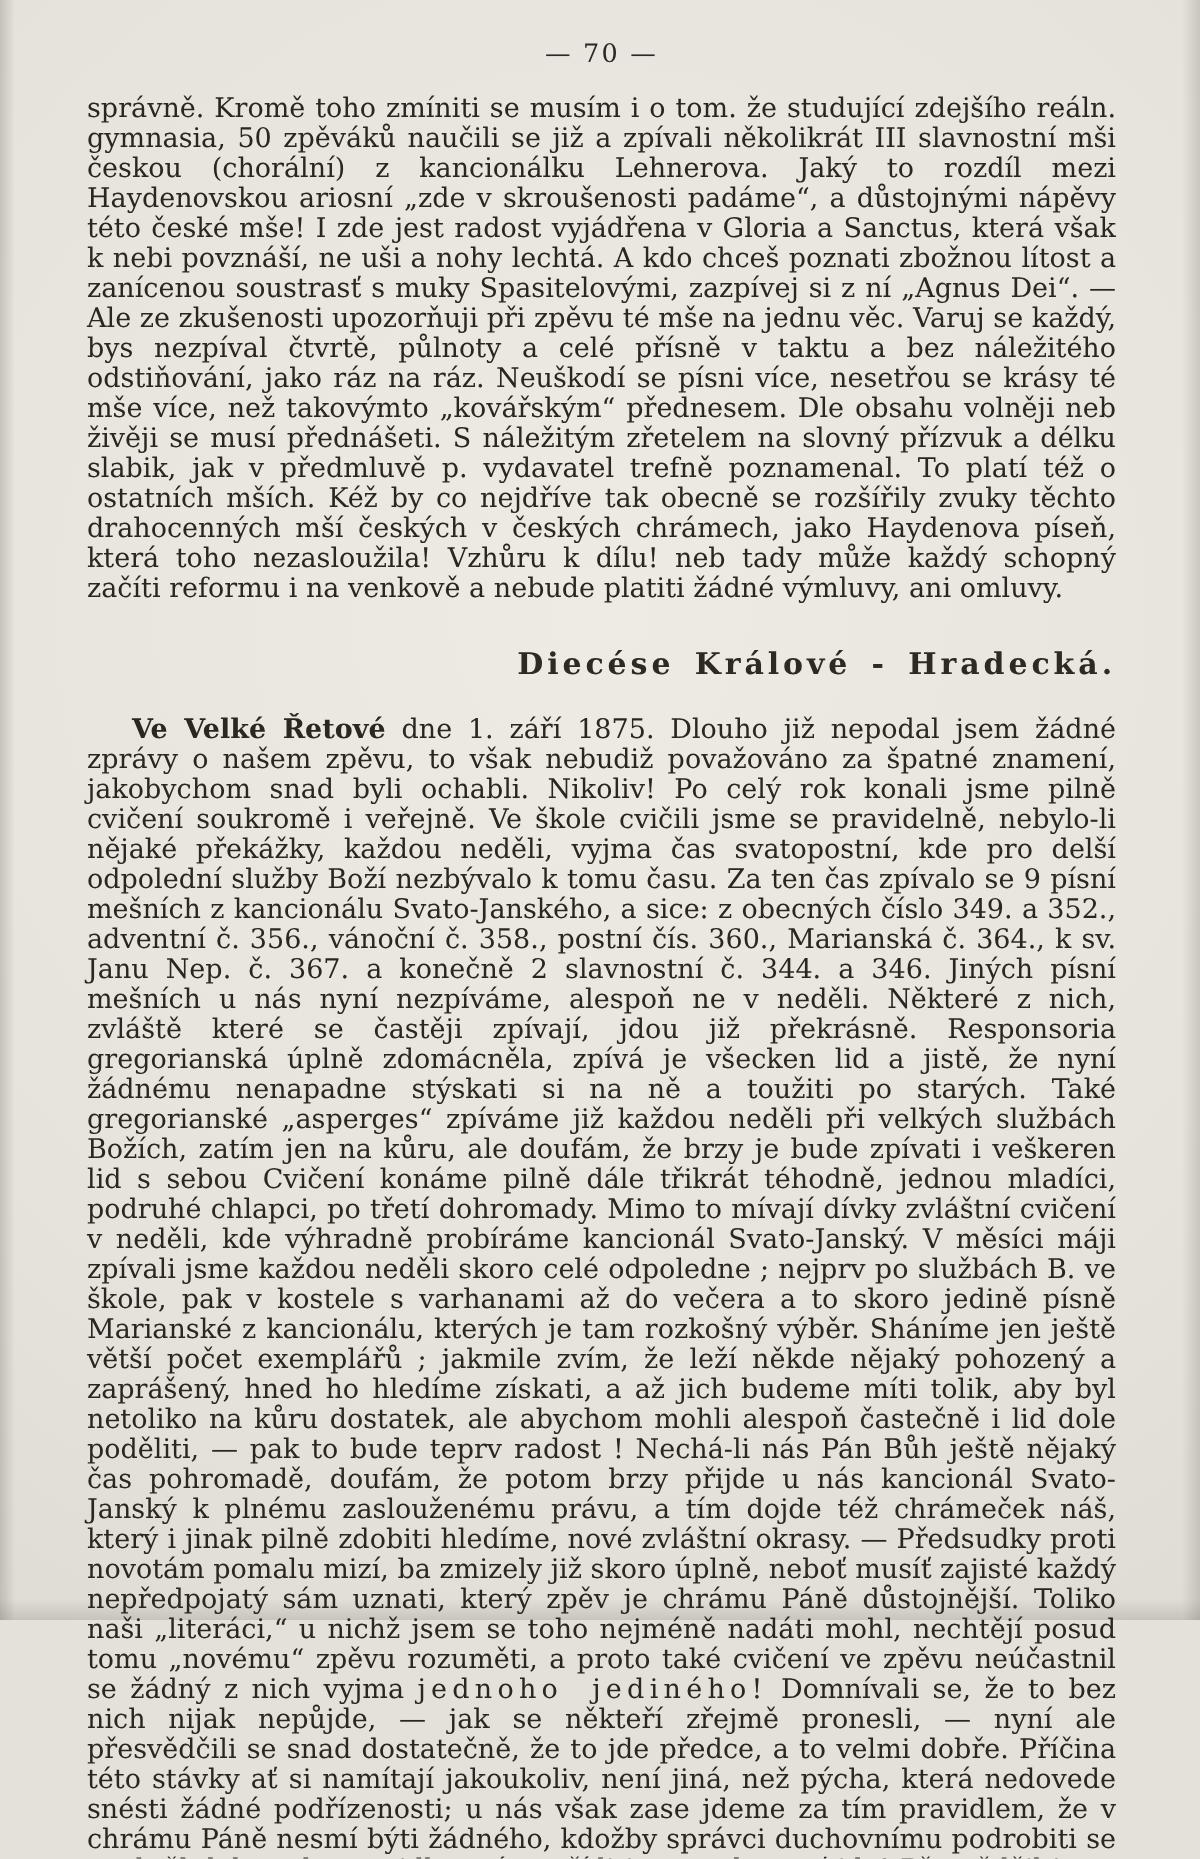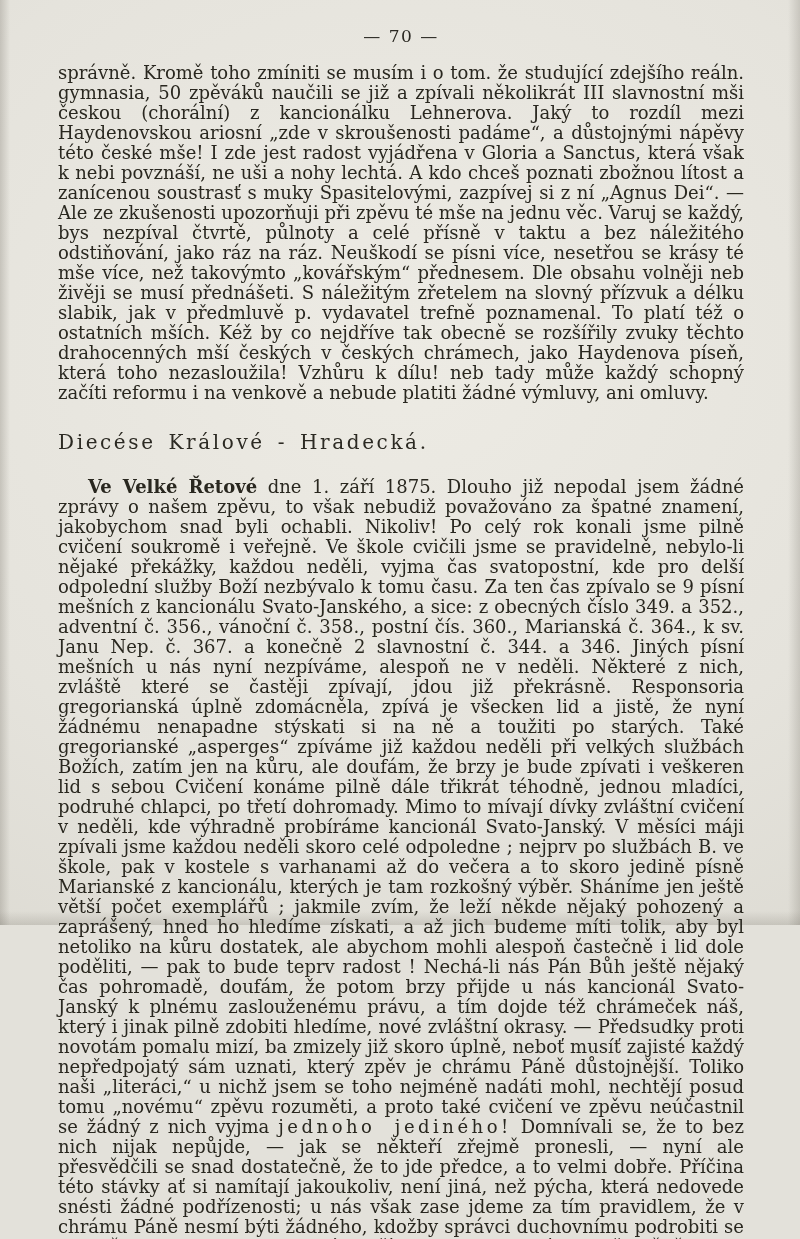--- a/index.html
+++ b/index.html
@@ -5,21 +5,21 @@
   html, body { margin: 0; padding: 0; }
   body {
     width: 800px; height: 1239px;
     font-family: "DejaVu Serif", "Liberation Serif", serif;
     color: #26241f;
     background: #e3e1da;
     overflow: hidden;
   }
   .page {
     box-sizing: border-box;
-    width: 800px; height: 925px;
+    width: 800px; height: 1080px;
     padding: 26px 56px 0 58px;
     background:
       linear-gradient(90deg, rgba(100,95,85,.25) 0px, rgba(100,95,85,0) 10px, rgba(100,95,85,0) 788px, rgba(100,95,85,.22) 800px),
       linear-gradient(0deg, rgba(100,95,85,.20) 0px, rgba(100,95,85,0) 14px, rgba(100,95,85,0) 1222px, rgba(100,95,85,.16) 1239px),
       radial-gradient(ellipse 120% 90% at 50% 38%, #edebe4 0%, #e5e3dc 55%, #dcdad2 88%, #d3d1c8 100%);
   }
   .page-head { text-align: center; margin-bottom: 17px; }
   .page-num {
     font-size: 17px; letter-spacing: 1.5px; color: #2b2923;
   }
@@ -27,22 +27,22 @@
     margin: 0;
     font-size: 18px;
     line-height: 20px;
     text-align: justify;
     text-indent: 30px;
     color: #29271f;
   }
   .no-indent { text-indent: 0; }
   .section-heading {
     margin: 27px 0 23px 0;
-    text-align: left;
-    font-weight: normal;
+    text-align: right;
+    font-weight: bold;
     font-size: 20px;
     letter-spacing: 2.6px;
     word-spacing: 4px;
     color: #2c2a23;
   }
   .lead { font-weight: bold; margin-top: 44px; }
   .spaced { letter-spacing: 3.5px; word-spacing: 7px; }
   .signature { font-weight: bold; font-style: italic; margin-left: 10px; white-space: nowrap; }
   .footnotes { margin-top: 18px; }
   .fn-rule {

